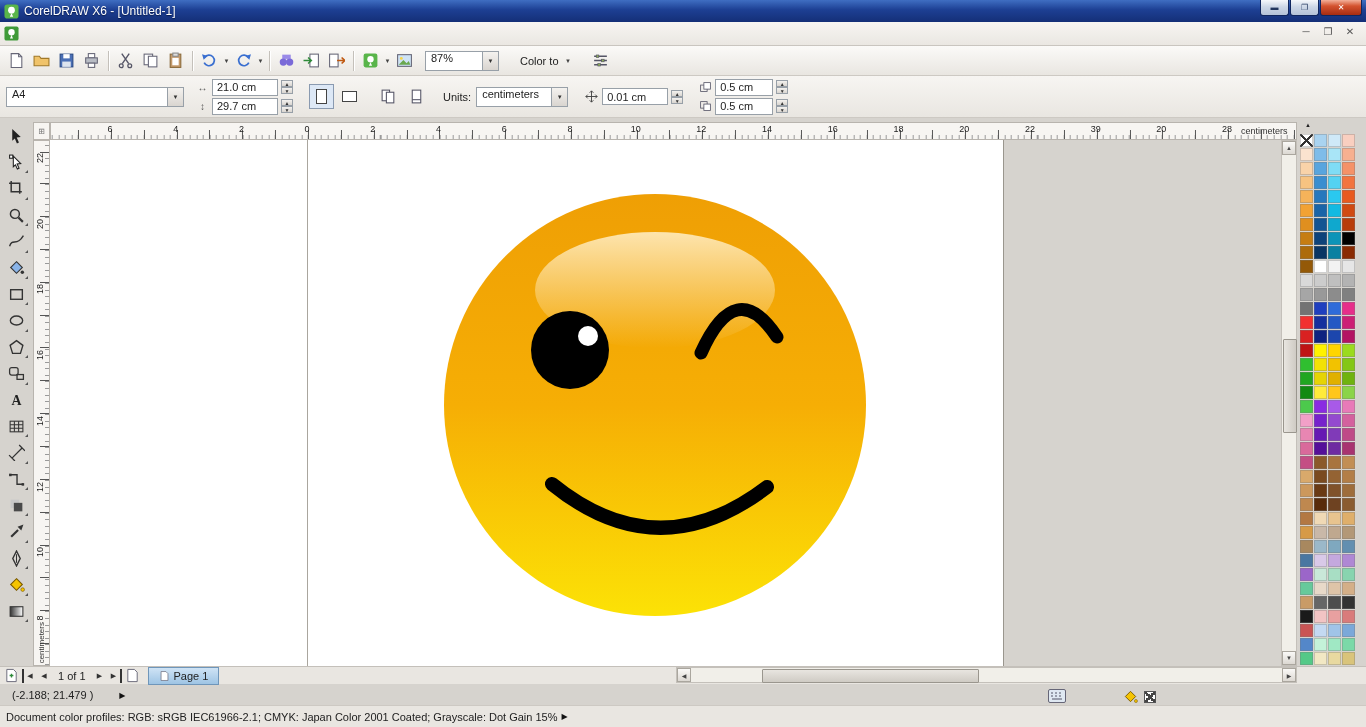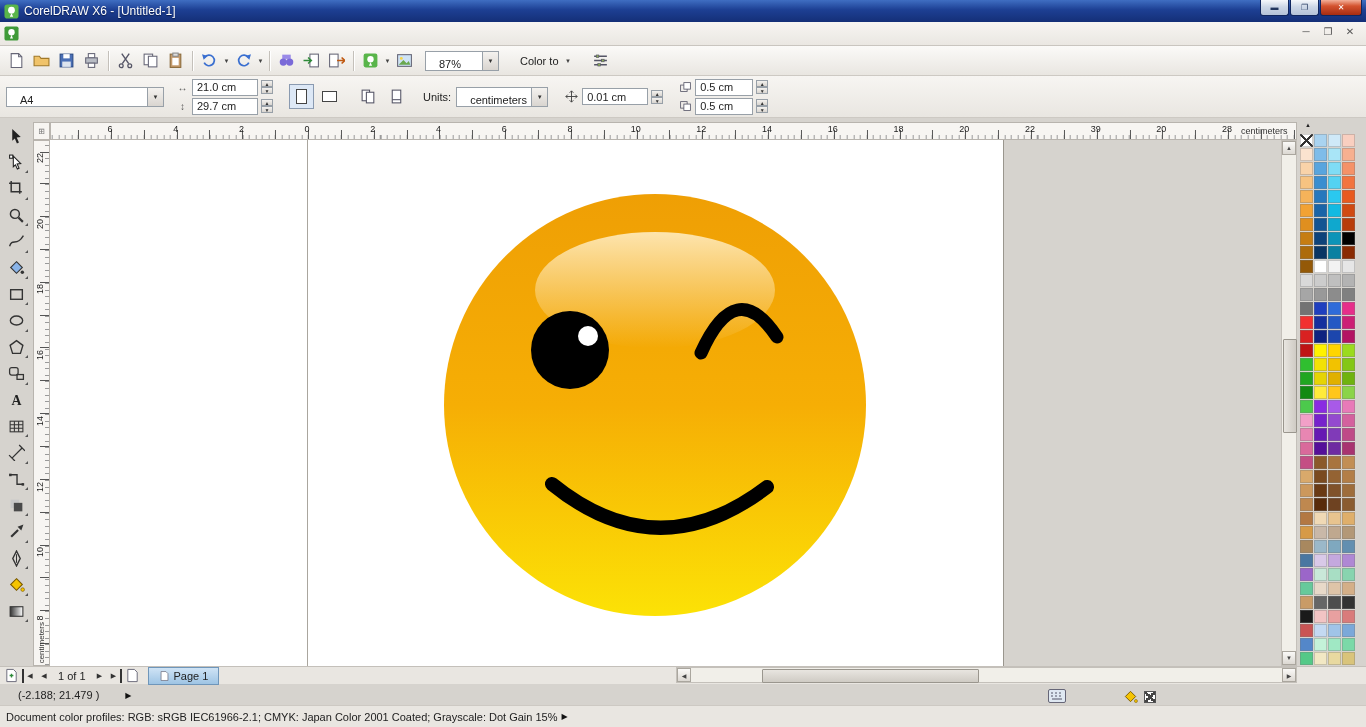--- a/index.html
+++ b/index.html
@@ -23,22 +23,22 @@
   .menu-item{padding:3px 8px;}
   .mdi-btns{position:absolute;right:8px;top:4px;display:flex;gap:6px;font-size:10px;color:#555;}
   .mdi-btns span{width:16px;text-align:center;}
   
   .stdbar{position:absolute;left:0;top:46px;width:100%;height:30px;box-sizing:border-box;
     background:linear-gradient(#fbfaf8,#e9e6e1);border-bottom:1px solid #cdc9c3;display:flex;align-items:center;
     padding-left:4px;font-size:11px;}
   .tbtn{width:25px;height:24px;display:flex;align-items:center;justify-content:center;}
   .tiny-arrow{font-size:6px;color:#444;width:9px;text-align:center;}
   .sep{width:1px;height:20px;background:#c4c0ba;box-shadow:1px 0 0 #fff;margin:0 4px;}
-  .combo{height:20px;background:#fff;border:1px solid #98a0a8;display:flex;align-items:flex-end;
-    font-size:11px;padding-left:13px;box-sizing:border-box;}
+  .combo{height:20px;background:#fff;border:1px solid #98a0a8;display:flex;align-items:flex-start;
+    font-size:11px;padding-left:5px;box-sizing:border-box;}
   .combo .arrow{margin-left:auto;width:15px;align-self:stretch;background:linear-gradient(#f4f2ef,#d9d5d0);
     border-left:1px solid #98a0a8;display:flex;align-items:center;justify-content:center;font-size:6px;color:#333;}
   .snapto{display:flex;align-items:center;gap:5px;padding:0 7px;font-size:11px;}
   
   .propbar{position:absolute;left:0;top:76px;width:100%;height:42px;box-sizing:border-box;
     background:linear-gradient(#f7f5f2,#e9e6e1);border-bottom:1px solid #cdc9c3;display:flex;align-items:center;
     padding-left:6px;font-size:11px;}
   .dim-block{display:flex;flex-direction:column;gap:2px;margin-left:12px;}
   .dim-row{display:flex;align-items:center;gap:3px;}
   .dim-icon{font-size:10px;color:#555;width:13px;text-align:center;}
@@ -111,21 +111,21 @@
   
   .bottombar{position:absolute;left:0;top:666px;width:100%;height:18px;background:#e9e6e1;
     border-top:1px solid #c4c0ba;display:flex;align-items:center;font-size:11px;padding-left:4px;box-sizing:border-box;}
   .nav-btn{width:16px;height:14px;display:flex;align-items:center;justify-content:center;font-size:7px;color:#333;}
   .nav-btn.bar-l{border-left:2px solid #333;width:12px;margin-left:3px;}
   .nav-btn.bar-r{border-right:2px solid #333;width:12px;margin-right:3px;}
   .page-count{margin:13px 6px;}
   .page-tab{display:flex;align-items:center;gap:4px;height:16px;padding:0 10px;margin-left:8px;
     background:linear-gradient(#cfe3f5,#9ec4e4);border:1px solid #6f96ba;font-size:11px;}
   .statusbar1{position:absolute;left:0;top:685px;width:100%;height:20px;display:flex;align-items:center;
-    font-size:11px;padding-left:18px;box-sizing:border-box;}
+    font-size:11px;padding-left:12px;box-sizing:border-box;}
   .flyout-tri{font-size:8px;margin-left:26px;color:#111;}
   .statusbar2{position:absolute;left:0;top:705px;width:100%;height:22px;border-top:1px solid #cdc9c3;
     display:flex;align-items:center;font-size:11px;padding-left:6px;box-sizing:border-box;background:#e9e6e1;}
   .indicators{position:absolute;left:1120px;top:687px;display:grid;grid-template-columns:20px 20px;grid-auto-rows:19px;
     align-items:center;justify-items:center;}
   .mini-box{width:12px;height:12px;border:1px solid #555;box-sizing:border-box;}
   .mini-box.nonefill{background:
      linear-gradient(45deg,transparent 40%,#444 40%,#444 60%,transparent 60%),
      linear-gradient(-45deg,transparent 40%,#444 40%,#444 60%,transparent 60%),#fff;}
   .mini-box.black{background:#111;}
@@ -274,21 +274,21 @@
         <svg width="17" height="17" viewBox="0 0 16 16">
           <path d="M2,4 H14 M2,8 H14 M2,12 H14" stroke="#556" stroke-width="1.3"></path>
           <rect x="4" y="2.8" width="2.4" height="2.4" fill="#8fae5a" stroke="#556" stroke-width="0.6"></rect>
           <rect x="9" y="6.8" width="2.4" height="2.4" fill="#8fae5a" stroke="#556" stroke-width="0.6"></rect>
           <rect x="5.5" y="10.8" width="2.4" height="2.4" fill="#8fae5a" stroke="#556" stroke-width="0.6"></rect>
         </svg>
       </div>
   </div>
 
   <div class="propbar">
-    <div class="combo" style="width:158px;">
+    <div class="combo" style="width:178px;">
       <span>A4</span>
       <span class="arrow">▼</span>
     </div>
     <div class="dim-block">
       <div class="dim-row">
         <span class="dim-icon">↔</span>
         <span class="dim-input">21.0 cm</span>
         <span class="spin">
             <span>▲</span>
             <span>▼</span>

